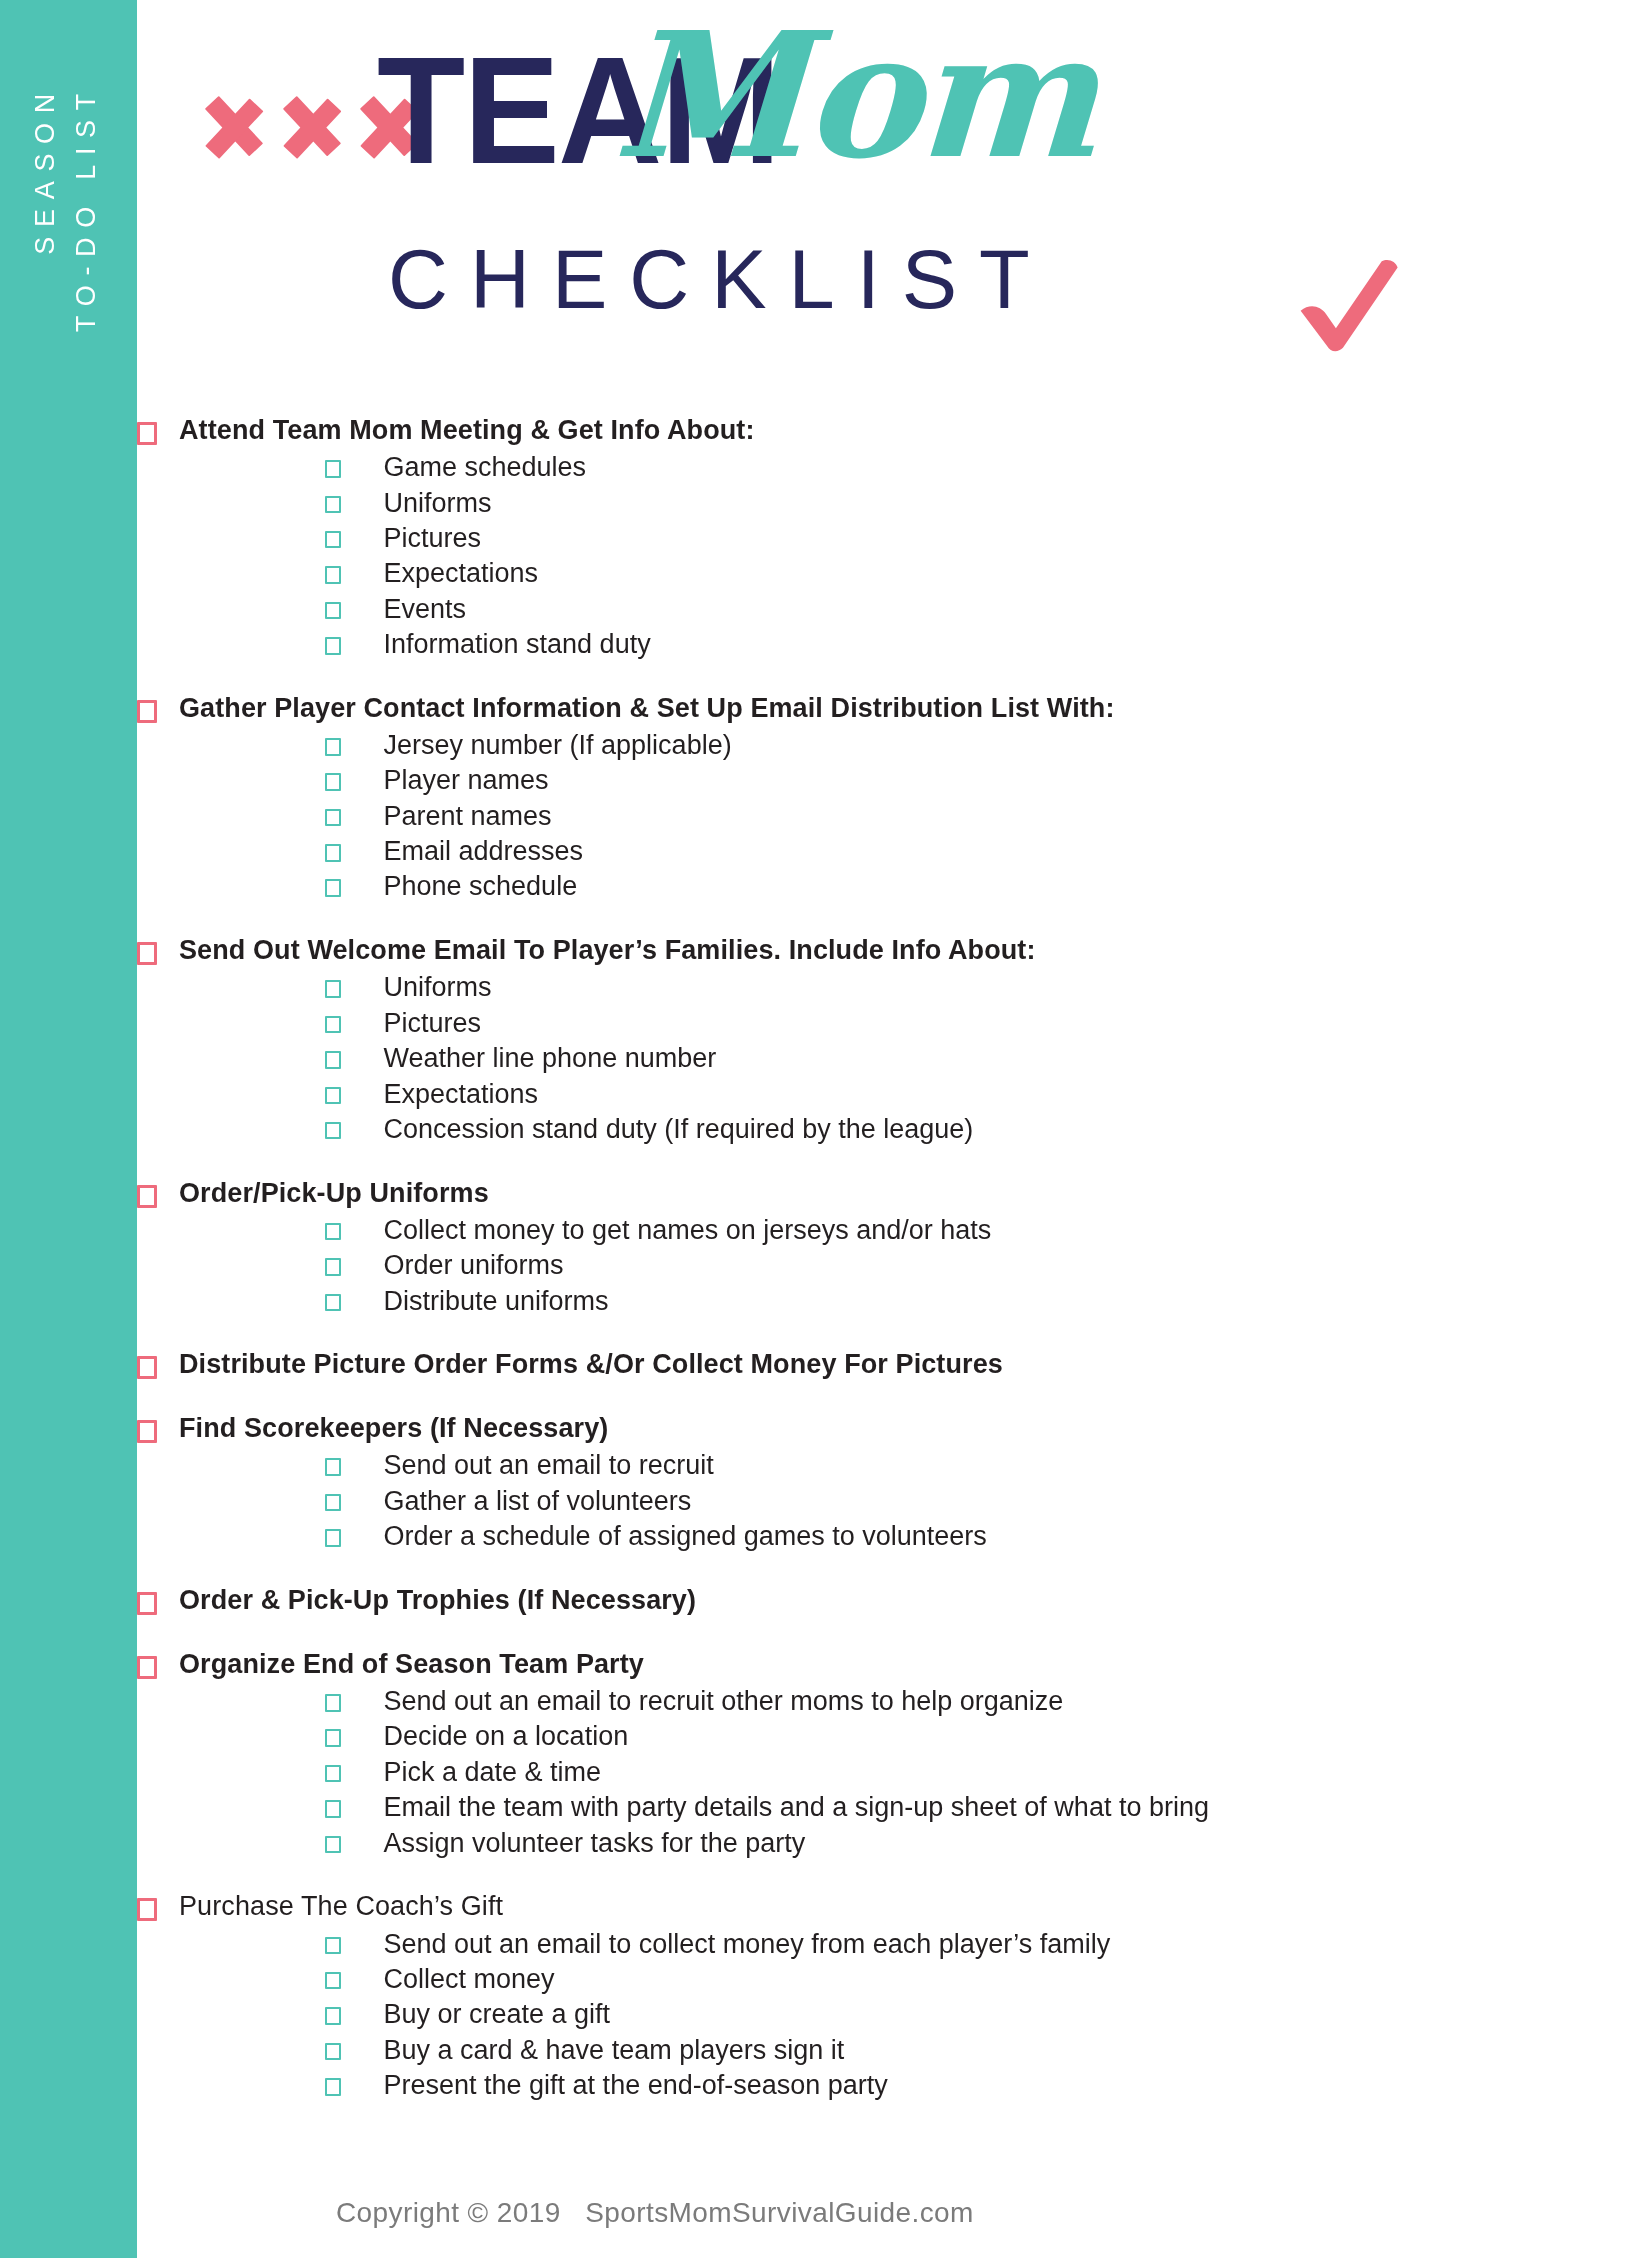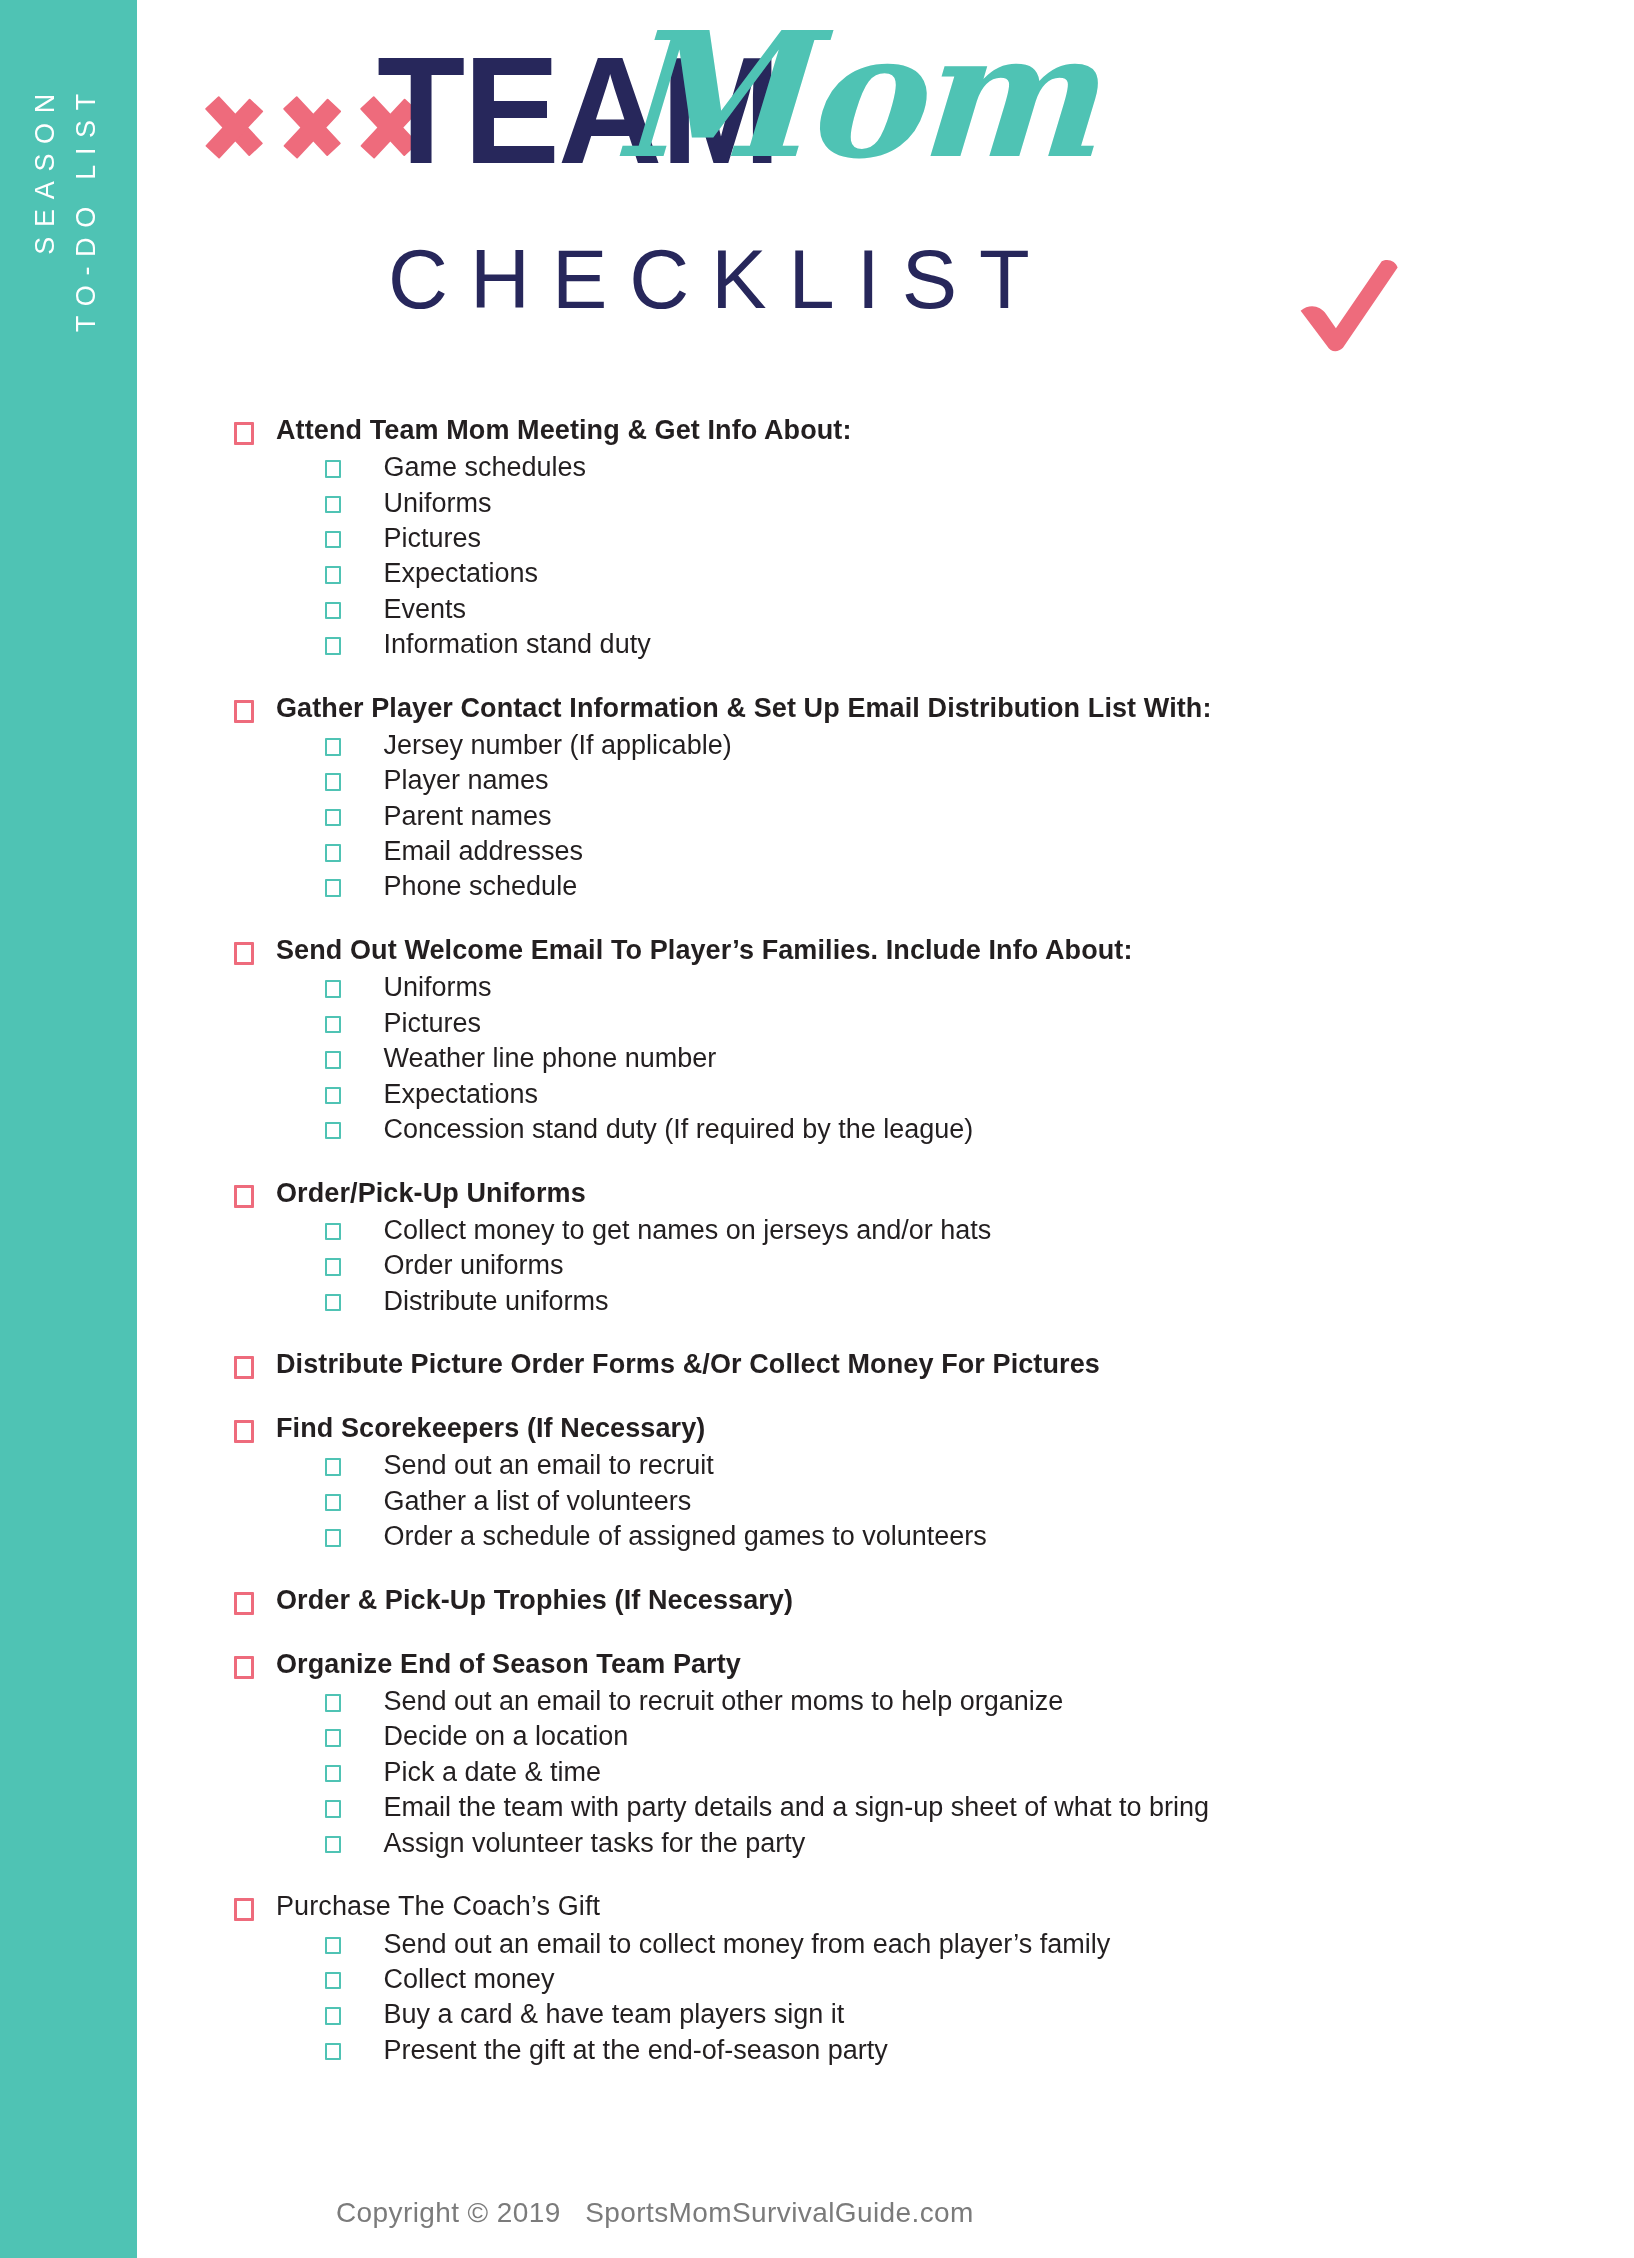--- a/index.html
+++ b/index.html
@@ -145,21 +145,20 @@
     left: 137px;
     top: 415px;
     width: 1498px;
   }
   .section {
     margin-bottom: 32px;
   }
   .main-row {
     display: flex;
     align-items: flex-start;
-    padding-left: 97px;
   }
   .cb-main {
     width: 20px;
     height: 23px;
     border: 3.5px solid #EE6B7C;
     box-sizing: border-box;
     background: #ffffff;
     flex: 0 0 auto;
     margin-top: 7px;
     border-radius: 0.9px;
@@ -434,20 +433,24 @@
         <div class="sub-row">
           <span class="cb-sub"></span>
           <span class="sub-label">Send out an email to collect money from each player’s family</span>
         </div>
         <div class="sub-row">
           <span class="cb-sub"></span>
           <span class="sub-label">Collect money</span>
         </div>
         <div class="sub-row">
           <span class="cb-sub"></span>
+          <span class="sub-label">Buy or create a gift</span>
+        </div>
+        <div class="sub-row">
+          <span class="cb-sub"></span>
           <span class="sub-label">Buy a card &amp; have team players sign it</span>
         </div>
         <div class="sub-row">
           <span class="cb-sub"></span>
           <span class="sub-label">Present the gift at the end-of-season party</span>
         </div>
       </div>
     </div>
   </div>
 

